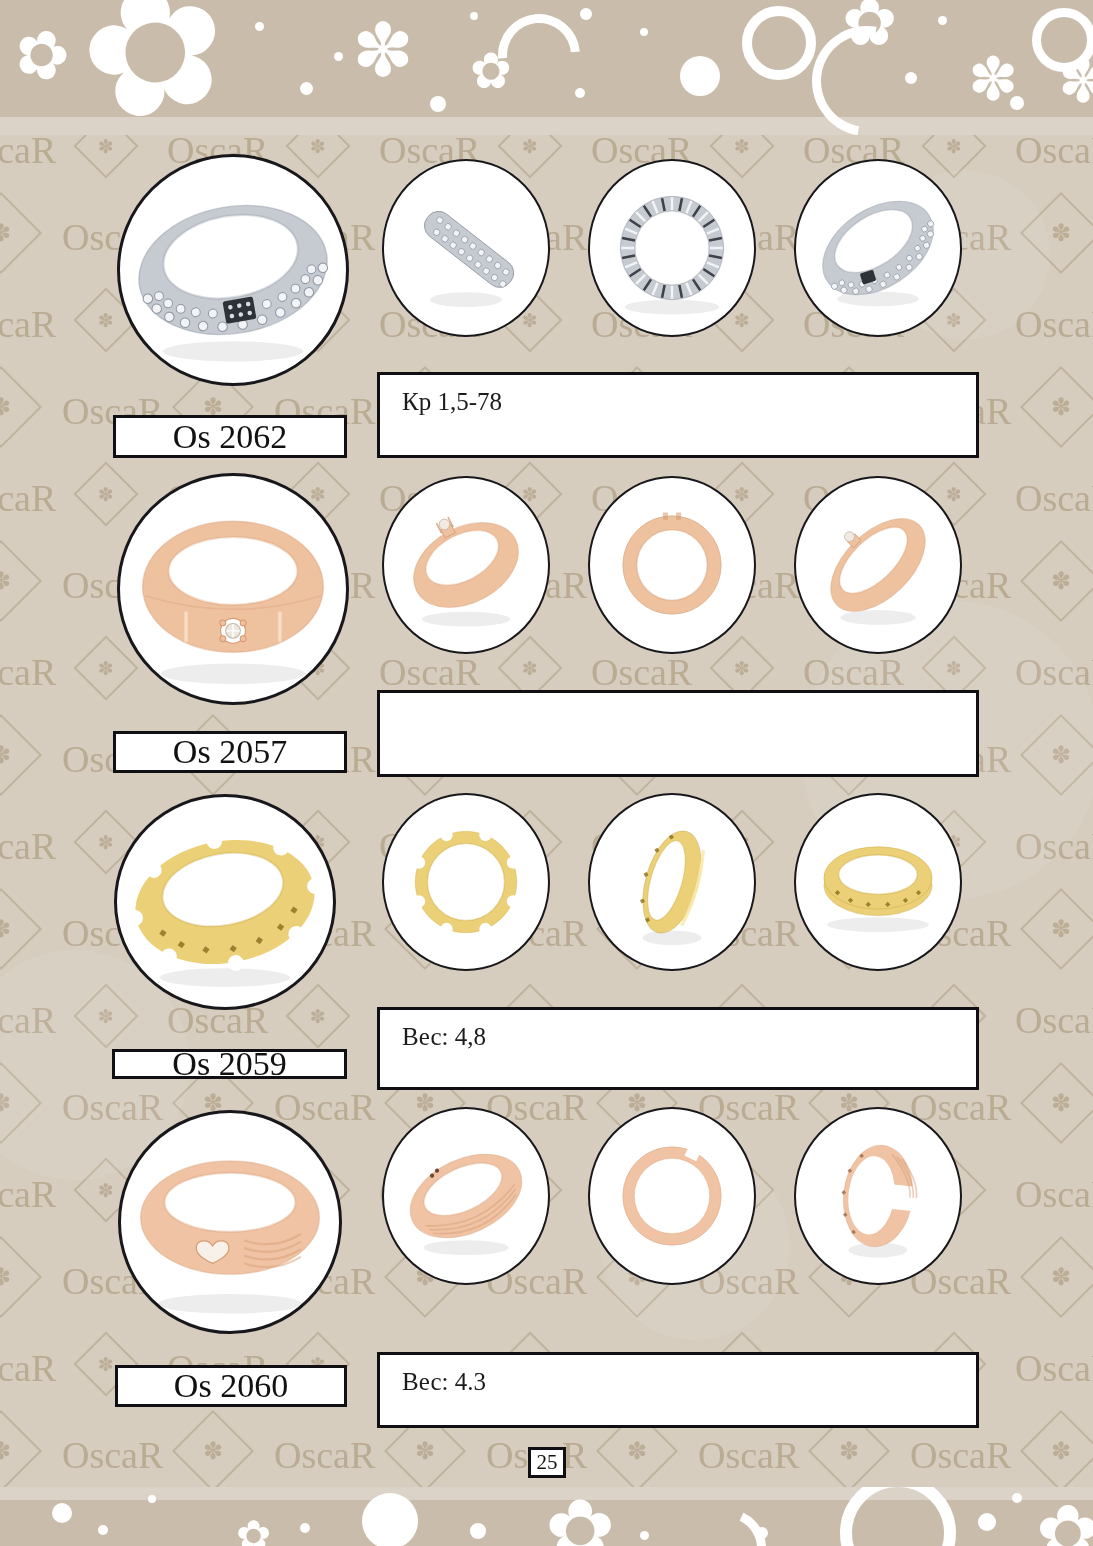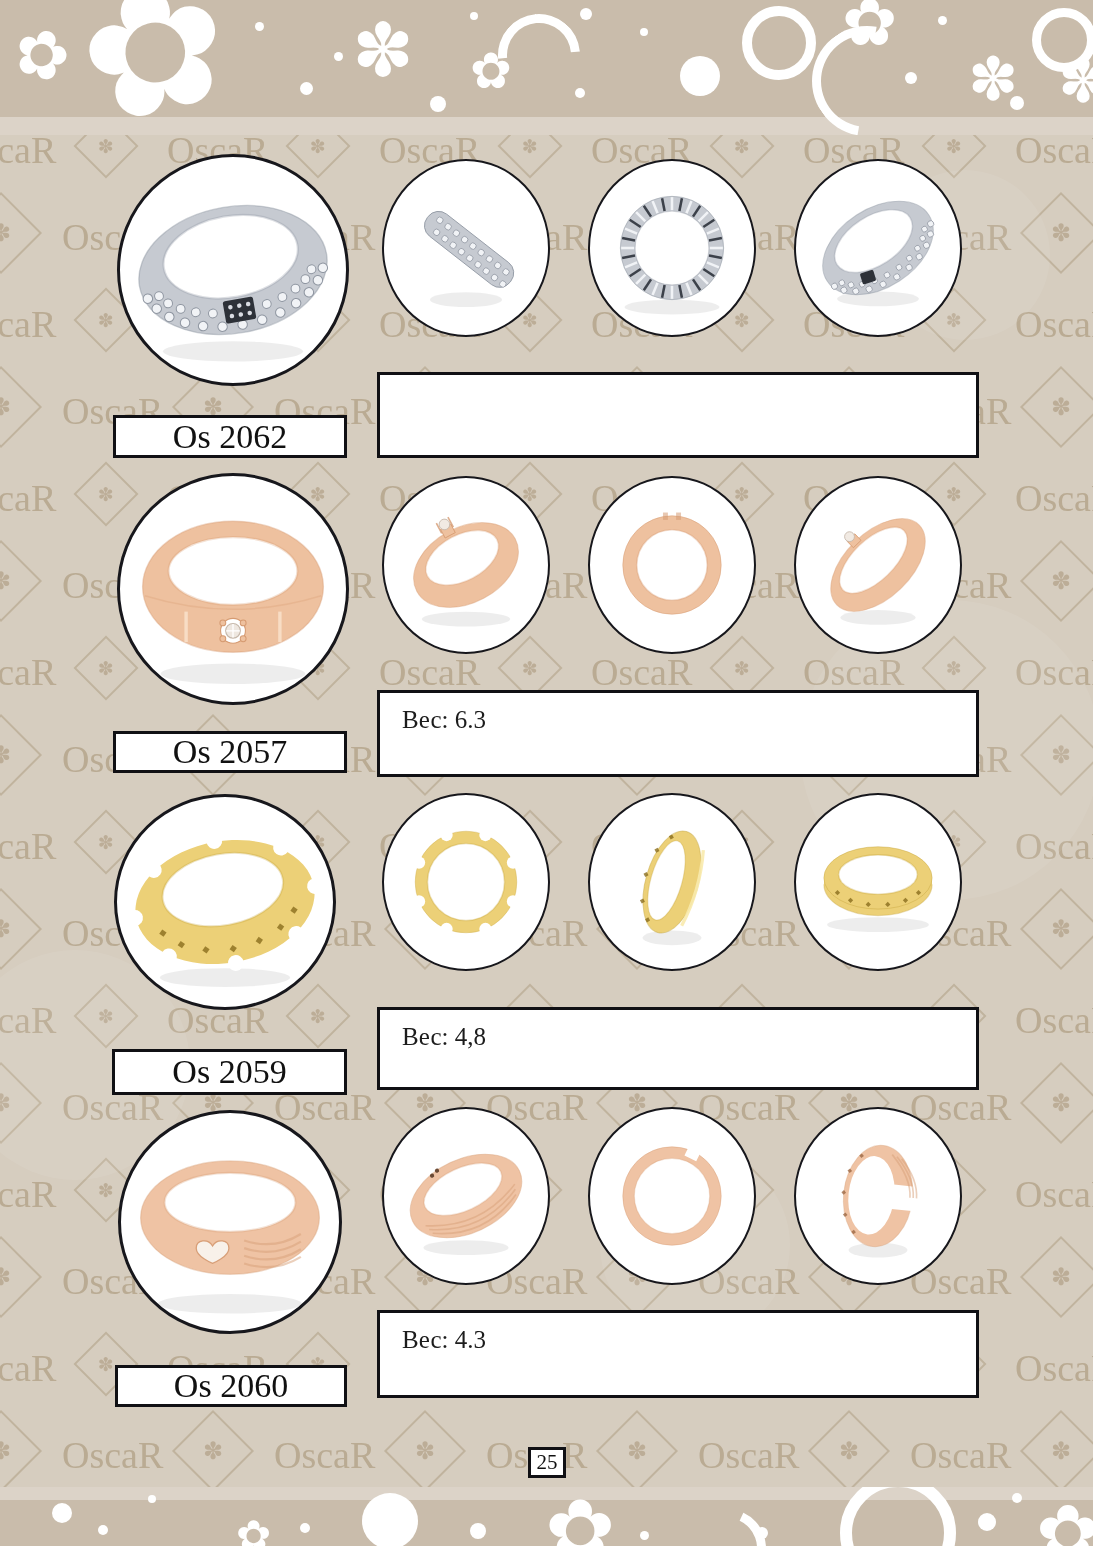--- a/index.html
+++ b/index.html
@@ -587,20 +587,21 @@
             <circle cx="74.7" cy="131.2" r="3.5" fill="#f1f3f6" stroke="#8f96a1" stroke-width="0.9"></circle>
             <circle cx="59.8" cy="126.5" r="3.5" fill="#f1f3f6" stroke="#8f96a1" stroke-width="0.9"></circle>
             <circle cx="47.9" cy="119.8" r="3.5" fill="#f1f3f6" stroke="#8f96a1" stroke-width="0.9"></circle>
             <circle cx="39.9" cy="111.6" r="3.5" fill="#f1f3f6" stroke="#8f96a1" stroke-width="0.9"></circle>
             <rect x="62" y="116" width="17" height="14" rx="2" fill="#2d3138" transform="rotate(16 70 123)"></rect>
           </g>
         </svg>
       </div>
     <div class="code-label" style="left:113px;top:415px;width:234px;height:43px;">Os 2062</div>
     <div class="info-box" style="left:377px;top:372px;width:602px;height:86px;">
+      <div>Кр 1,5-78</div>
     </div>
   </section>
 
   <section>
     <div class="photo" style="left:117px;top:473px;width:232px;height:232px;">
         <svg viewBox="0 0 200 200">
           <ellipse cx="100" cy="175" rx="64" ry="9" fill="rgba(0,0,0,0.07)"></ellipse>
           <ellipse cx="100" cy="98" rx="80" ry="58" fill="#eec19f"></ellipse>
           <ellipse cx="100" cy="98" rx="80" ry="58" fill="none" stroke="#d69b72" stroke-width="1.2" opacity="0.4"></ellipse>
           <ellipse cx="100" cy="84" rx="57" ry="30" fill="#fff"></ellipse>
@@ -649,21 +650,20 @@
             <ellipse cx="100" cy="100" rx="70" ry="40" fill="none" stroke="#d69b72" stroke-width="1.2" opacity="0.45"></ellipse>
             <ellipse cx="100" cy="92" rx="52" ry="25" fill="#fff"></ellipse>
             <ellipse cx="100" cy="92" rx="52" ry="25" fill="none" stroke="#d69b72" stroke-width="2" opacity="0.3"></ellipse>
             <rect x="93" y="53" width="13" height="11" fill="#eec19f" stroke="#d69b72" stroke-width="1"></rect>
             <circle cx="99" cy="51" r="6" fill="#f1eae3" stroke="#c6b8ab" stroke-width="1"></circle>
           </g>
         </svg>
       </div>
     <div class="code-label" style="left:113px;top:731px;width:234px;height:42px;">Os 2057</div>
     <div class="info-box" style="left:377px;top:690px;width:602px;height:87px;">
-      <div>Вес: 6.3</div>
     </div>
   </section>
 
   <section>
     <div class="photo" style="left:114px;top:794px;width:222px;height:216px;">
         <svg viewBox="0 0 200 200">
           <ellipse cx="100" cy="172" rx="62" ry="9" fill="rgba(0,0,0,0.07)"></ellipse>
           <g transform="rotate(-10 100 100)">
             <ellipse cx="100" cy="100" rx="86" ry="58" fill="#ecd077"></ellipse>
             <circle cx="187.0" cy="100.0" r="7.5" fill="#fff"></circle>
@@ -729,21 +729,21 @@
           <ellipse cx="100" cy="91" rx="48" ry="24" fill="none" stroke="#c2a139" stroke-width="2" opacity="0.3"></ellipse>
           <path d="M34,103 A66,38 0 0,0 166,103" stroke="#c2a139" stroke-width="1.3" opacity="0.35" fill="none"></path>
           <rect x="-2.25" y="-2.25" width="4.5" height="4.5" fill="#8a6d1d" opacity="0.8" transform="translate(149.4 113.0) rotate(45)"></rect>
           <rect x="-2.25" y="-2.25" width="4.5" height="4.5" fill="#8a6d1d" opacity="0.8" transform="translate(133.5 122.3) rotate(45)"></rect>
           <rect x="-2.25" y="-2.25" width="4.5" height="4.5" fill="#8a6d1d" opacity="0.8" transform="translate(111.9 127.3) rotate(45)"></rect>
           <rect x="-2.25" y="-2.25" width="4.5" height="4.5" fill="#8a6d1d" opacity="0.8" transform="translate(88.1 127.3) rotate(45)"></rect>
           <rect x="-2.25" y="-2.25" width="4.5" height="4.5" fill="#8a6d1d" opacity="0.8" transform="translate(66.5 122.3) rotate(45)"></rect>
           <rect x="-2.25" y="-2.25" width="4.5" height="4.5" fill="#8a6d1d" opacity="0.8" transform="translate(50.6 113.0) rotate(45)"></rect>
         </svg>
       </div>
-    <div class="code-label" style="left:112px;top:1049px;width:235px;height:46px;">Os 2059</div>
+    <div class="code-label" style="left:112px;top:1049px;width:235px;height:30px;">Os 2059</div>
     <div class="info-box" style="left:377px;top:1007px;width:602px;height:83px;">
       <div>Вес: 4,8</div>
       <div></div>
     </div>
   </section>
 
   <section>
     <div class="photo" style="left:118px;top:1110px;width:224px;height:224px;">
         <svg viewBox="0 0 200 200">
           <ellipse cx="100" cy="175" rx="66" ry="9" fill="rgba(0,0,0,0.07)"></ellipse>
@@ -798,19 +798,19 @@
             <path d="M124,52 Q146,74 147,98" stroke="#d89f78" stroke-width="2" opacity="0.5" fill="none"></path>
             <rect x="-2" y="-2" width="4" height="4" fill="#9c6844" opacity="0.8" transform="translate(75.0 146.8) rotate(45)"></rect>
             <rect x="-2" y="-2" width="4" height="4" fill="#9c6844" opacity="0.8" transform="translate(62.6 127.0) rotate(45)"></rect>
             <rect x="-2" y="-2" width="4" height="4" fill="#9c6844" opacity="0.8" transform="translate(58.0 100.0) rotate(45)"></rect>
             <rect x="-2" y="-2" width="4" height="4" fill="#9c6844" opacity="0.8" transform="translate(62.6 73.0) rotate(45)"></rect>
             <rect x="-2" y="-2" width="4" height="4" fill="#9c6844" opacity="0.8" transform="translate(75.0 53.2) rotate(45)"></rect>
           </g>
         </svg>
       </div>
     <div class="code-label" style="left:115px;top:1365px;width:232px;height:42px;">Os 2060</div>
-    <div class="info-box" style="left:377px;top:1310px;width:602px;height:88px;">
+    <div class="info-box" style="left:377px;top:1352px;width:602px;height:76px;">
       <div>Вес: 4.3</div>
     </div>
   </section>
 
   <div class="page-num" style="left:528px;top:1447px;width:38px;height:31px;">25</div>
 </div>
 
 </body></html>

